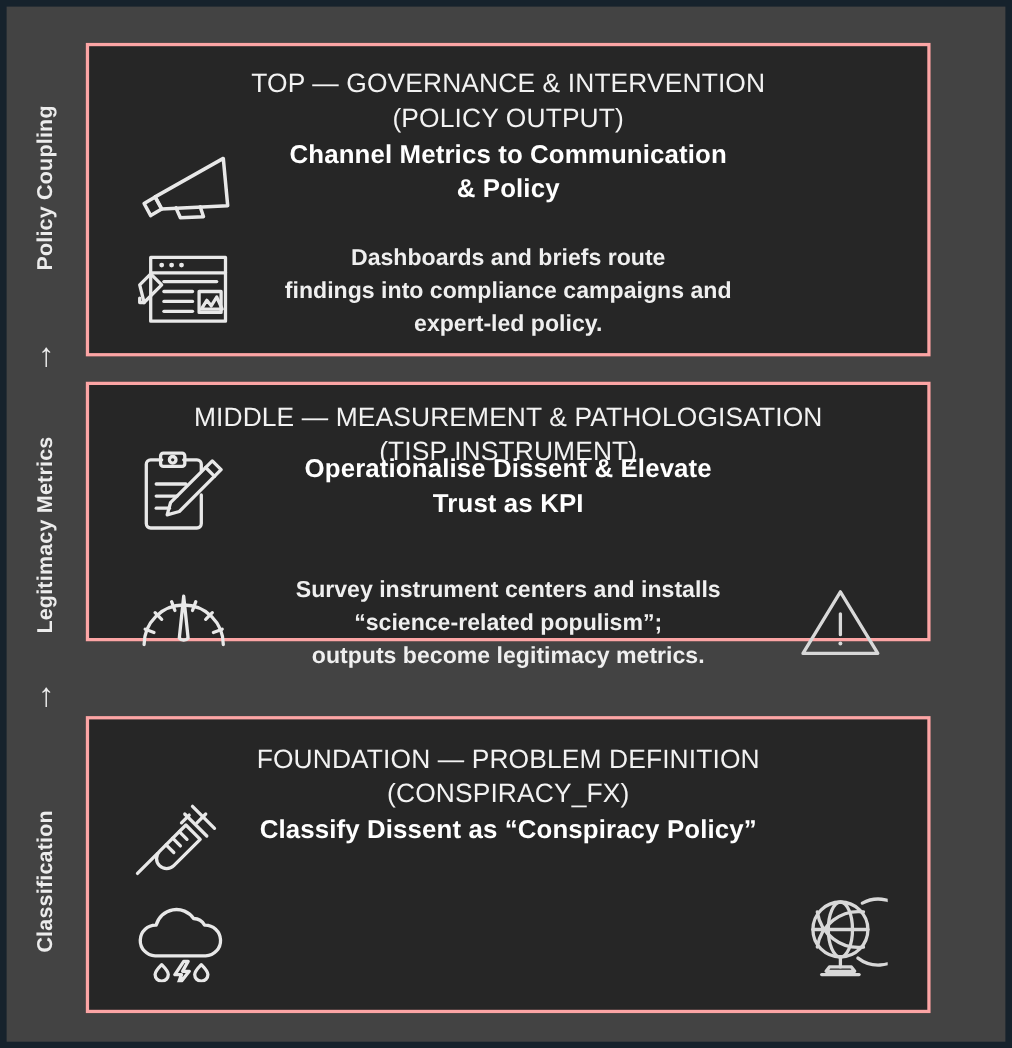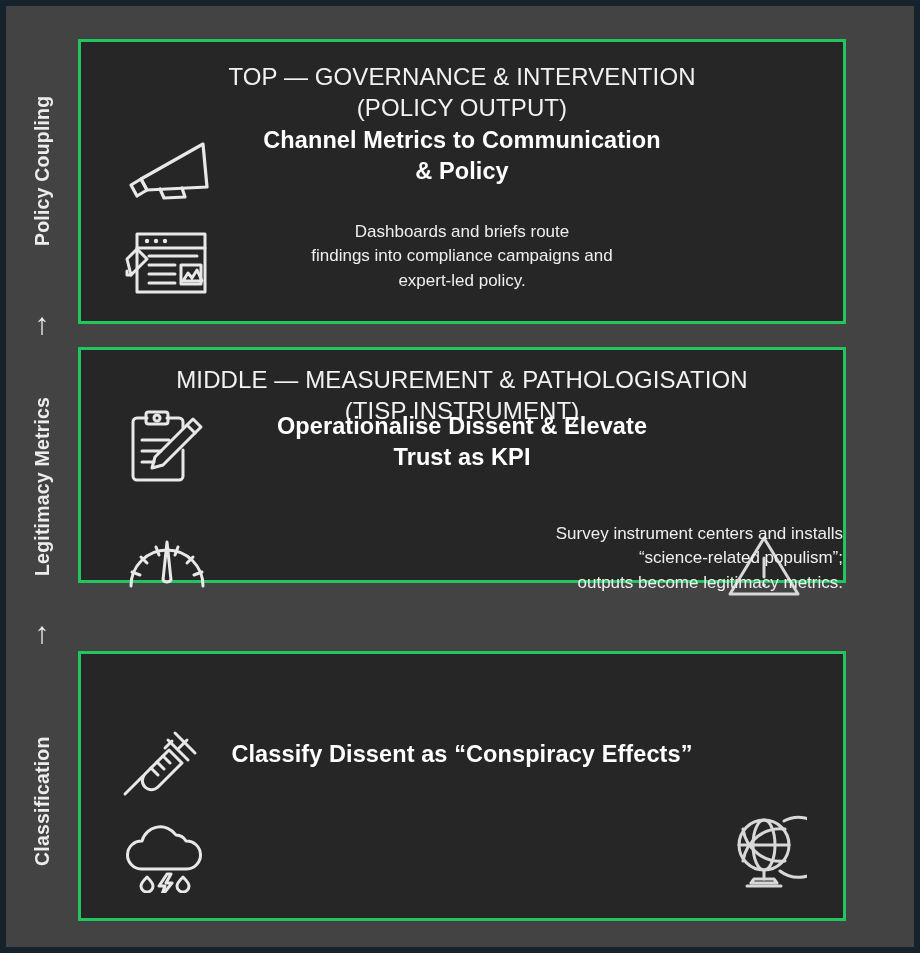--- a/index.html
+++ b/index.html
@@ -72,21 +72,21 @@
   }
   .rail-arrow.a1 { top: 303px; }
   .rail-arrow.a2 { top: 612px; }
 
   
   .panel {
     position: absolute;
     left: 72px;
     width: 768px;
     background: #262626;
-    border: 3px solid #22c55e;
+    border: 3px solid #fca5a5;
     box-sizing: border-box;
   }
   .panel.p-top    { top: 33px;  height: 285px; }
   .panel.p-middle { top: 341px; height: 236px; }
   .panel.p-bottom { top: 645px; height: 270px; }
 
   .panel-inner {
     position: relative;
     width: 100%;
     height: 100%;
@@ -111,34 +111,34 @@
     font-size: 23.5px;
     line-height: 1.3;
     font-weight: bold;
     letter-spacing: 0.1px;
   }
   .body-text {
     position: absolute;
     left: 0; right: 0;
     text-align: center;
     color: #efefef;
-    font-size: 17px;
+    font-size: 21px;
     line-height: 1.43;
-    font-weight: normal;
+    font-weight: bold;
   }
 
   
   .p-top .heading    { top: 20px; }
   .p-top .subheading { top: 83px; }
   .p-top .body-text  { top: 178px; }
 
   
   .p-middle .heading    { top: 15px; }
   .p-middle .subheading { top: 61px; text-align: center; }
-  .p-middle .body-text  { top: 172px; text-align: right; }
+  .p-middle .body-text  { top: 172px; }
 
   
   .p-bottom .heading    { top: 22px; }
   .p-bottom .subheading { top: 85px; }
   .p-bottom .body-text  { top: 147px; }
 
   
   .icon {
     position: absolute;
     display: block;
@@ -299,18 +299,19 @@
               <path d="M16 18 a38 38 0 0 0 42 32"></path>
               <path d="M16 50 a38 38 0 0 1 42 -32"></path>
               <path d="M57 10 a30 30 0 1 1 -4 50"></path>
               <line x1="37" y1="59" x2="37" y2="68"></line>
               <path d="M24 72 h26 l-3 -4 H27 Z"></path>
               <line x1="20" y1="75" x2="54" y2="75"></line>
             </g>
           </svg>
         </span>
 
-        <div class="subheading">Classify Dissent as “Conspiracy Effects”</div>
+        <div class="heading">FOUNDATION — PROBLEM DEFINITION<br>(CONSPIRACY_FX)</div>
+        <div class="subheading">Classify Dissent as “Conspiracy Policy”</div>
       </div>
     </div>
 
   </div>
 </div>
 
 </body></html>

